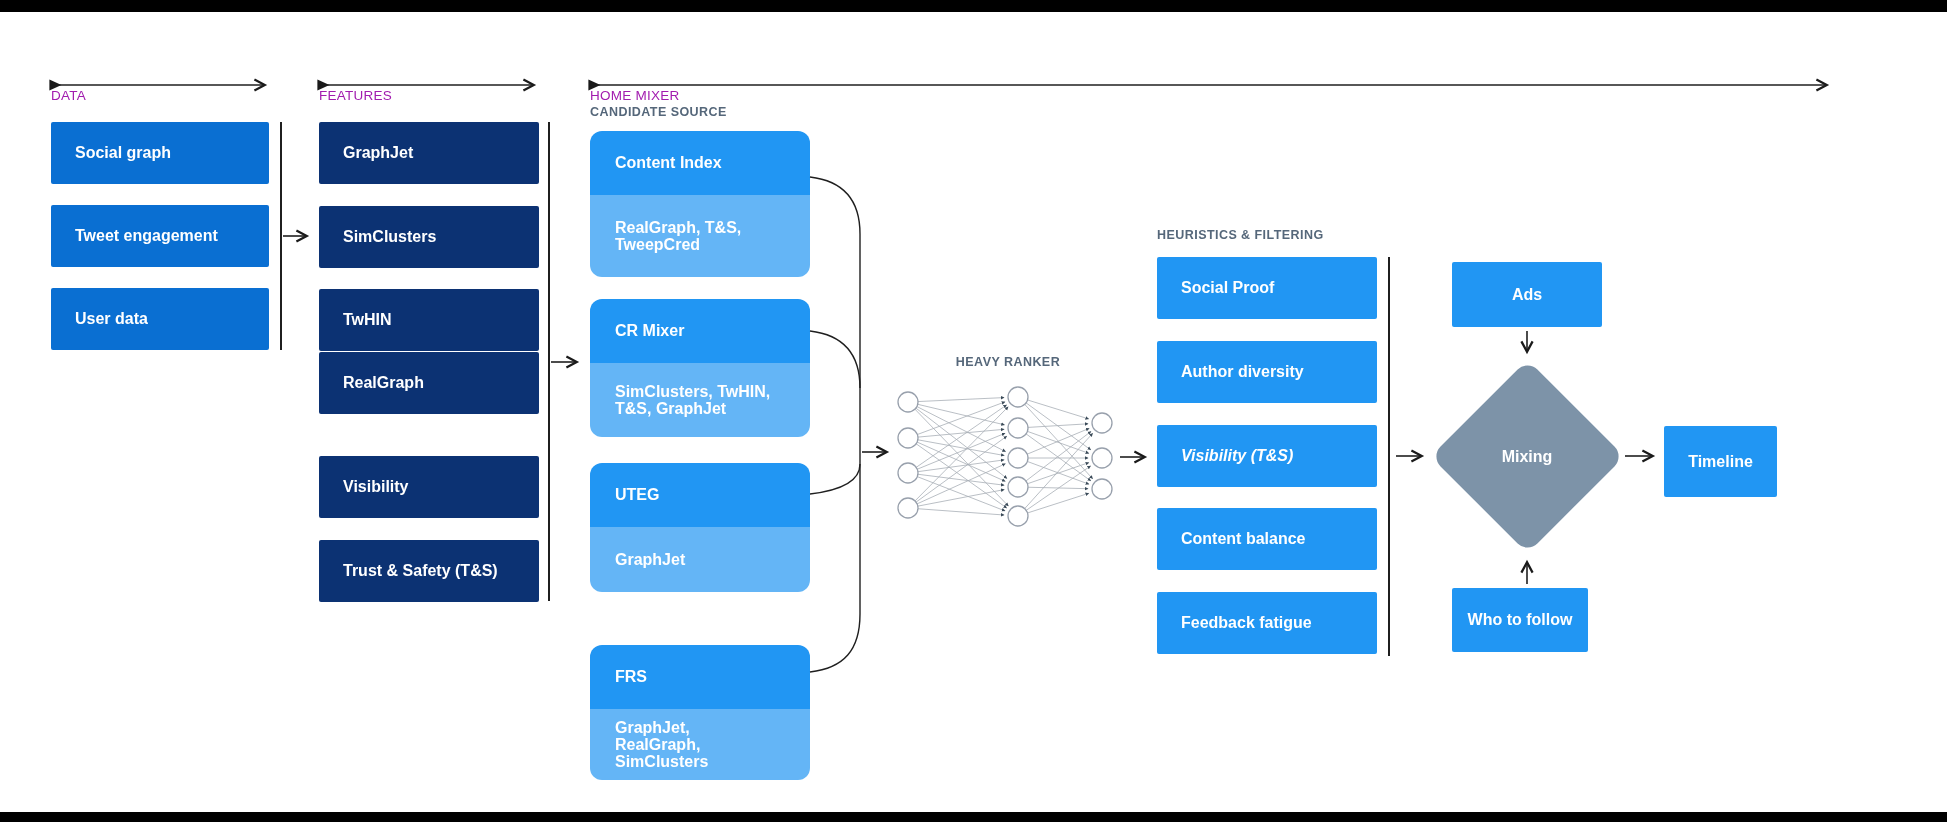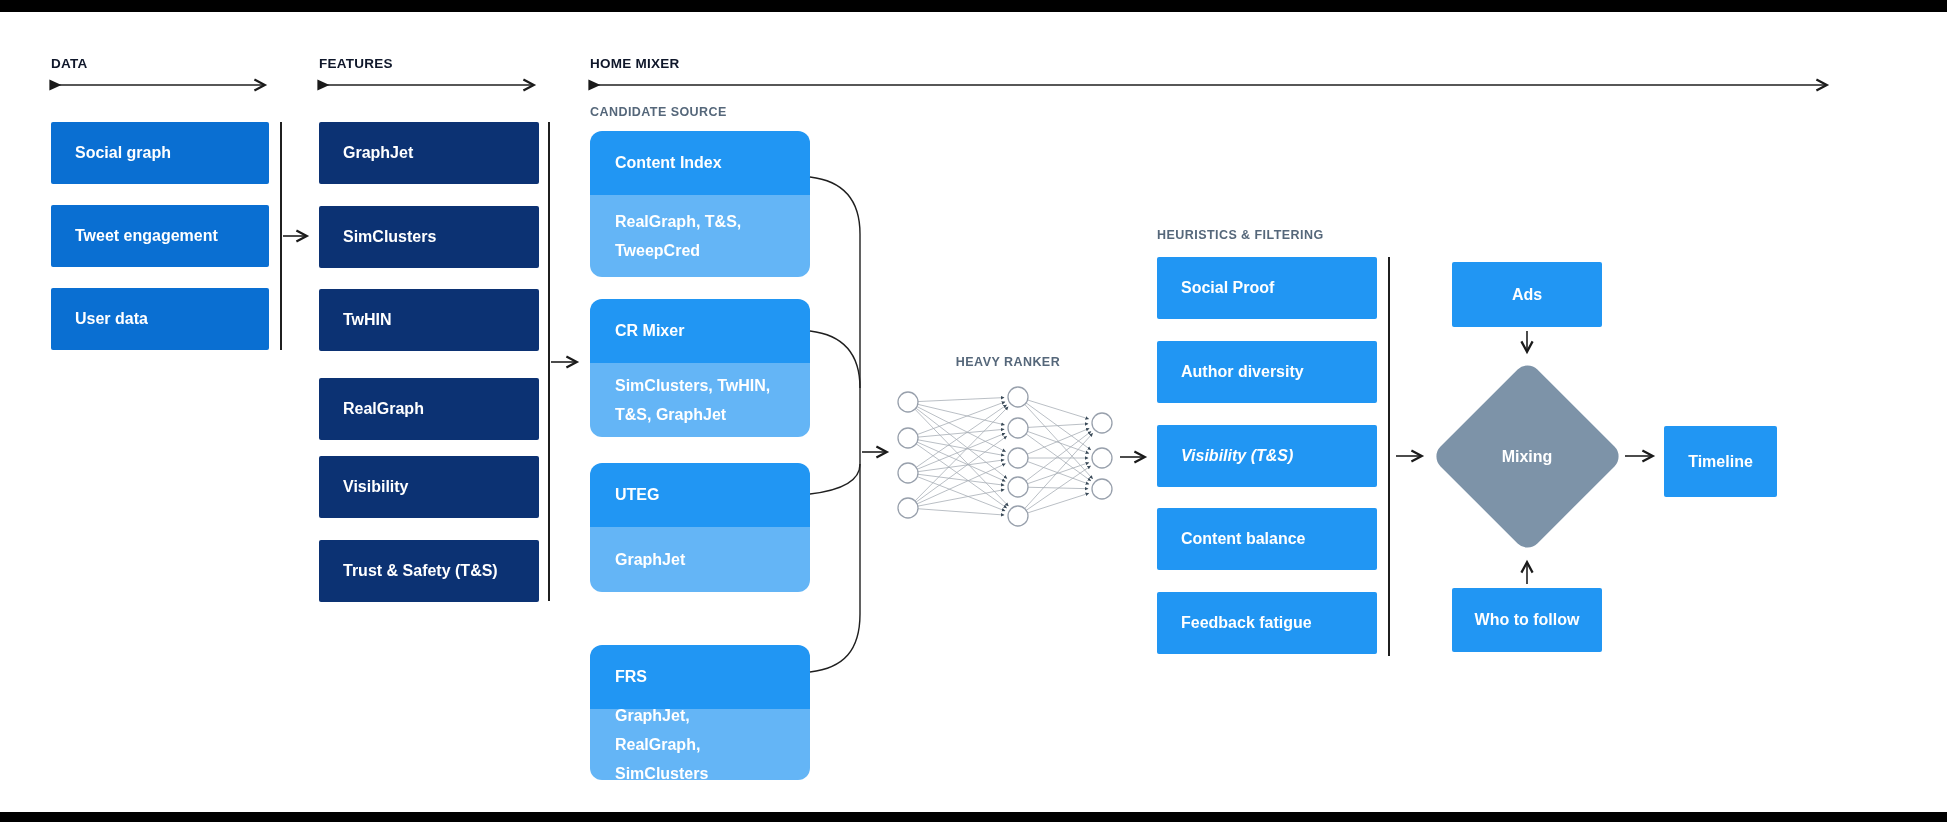--- a/index.html
+++ b/index.html
@@ -1,29 +1,29 @@
 <!DOCTYPE html>
 <html style="--data_box: #0A6FD2; --features_box: #0C3273; --primary_blue: #2196F3; --light_blue: #64B5F6; --diamond_gray: #7D93A8; --label_gray: #55677A; --line_dark: #1F1F1F;"><head>
 <meta charset="utf-8">
 <style>
   html,body{margin:0;padding:0;background:#ffffff;}
   #stage{position:relative;width:1947px;height:822px;background:#ffffff;overflow:hidden;
          font-family:"Liberation Sans","DejaVu Sans",sans-serif;}
   .bar{position:absolute;left:0;width:1947px;background:#000;}
-  .seclabel{position:absolute;font-size:13.5px;font-weight:700;color:#0f172a;letter-spacing:.25px;white-space:nowrap;}
+  .seclabel{position:absolute;font-size:13.5px;font-weight:400;color:#a21caf;letter-spacing:.25px;white-space:nowrap;margin-top:32px;}
   .sublabel{position:absolute;font-size:12.5px;font-weight:600;color:var(--label_gray,#55677A);letter-spacing:.45px;white-space:nowrap;}
   .box{position:absolute;border-radius:2px;color:#fff;font-size:16px;font-weight:600;
        display:flex;align-items:center;padding-left:24px;box-sizing:border-box;white-space:nowrap;}
   .box.center{justify-content:center;padding-left:0;}
   .blue1{background:var(--data_box,#0A6FD2);}
   .navy{background:var(--features_box,#0C3273);}
   .blue{background:var(--primary_blue,#2196F3);}
   .group{position:absolute;width:220px;border-radius:12px;overflow:hidden;color:#fff;font-size:16px;font-weight:600;}
   .group .hd{height:64px;display:flex;align-items:center;padding:0 18px 0 25px;background:var(--primary_blue,#2196F3);}
-  .group .sub{display:flex;align-items:center;padding:0 34px 0 25px;background:var(--light_blue,#64B5F6);line-height:29px;}
+  .group .sub{display:flex;align-items:center;padding:0 34px 0 25px;background:var(--light_blue,#64B5F6);line-height:17px;}
   .diamond{position:absolute;left:1459px;top:388px;width:137px;height:137px;background:var(--diamond_gray,#7D93A8);
            transform:rotate(45deg);border-radius:14px;display:flex;align-items:center;justify-content:center;}
   .diamond span{transform:rotate(-45deg);color:#fff;font-size:16px;font-weight:600;}
   svg.overlay{position:absolute;left:0;top:0;pointer-events:none;}
   .ln{stroke:var(--line_dark,#1f1f1f);stroke-width:1.6;fill:none;}
   .dv{stroke:var(--line_dark,#1f1f1f);stroke-width:2;fill:none;}
   .cv{stroke:#1f1f1f;stroke-width:1.4;fill:none;}
   #nn-edges line{stroke:#A8AEB6;stroke-width:.8;}
   .node{fill:#fff;stroke:#98A0AC;stroke-width:1.3;}
 </style>
@@ -43,21 +43,21 @@
   <div class="sublabel" style="left:908px;top:355px;width:200px;text-align:center;">HEAVY RANKER</div>
   <div class="sublabel" style="left:1157px;top:228px;">HEURISTICS &amp; FILTERING</div>
 
   <div class="box blue1" style="left:51px;top:122px;width:218px;height:62px;">Social graph</div>
   <div class="box blue1" style="left:51px;top:205px;width:218px;height:62px;">Tweet engagement</div>
   <div class="box blue1" style="left:51px;top:288px;width:218px;height:62px;">User data</div>
 
   <div class="box navy" style="left:319px;top:122px;width:220px;height:62px;">GraphJet</div>
   <div class="box navy" style="left:319px;top:206px;width:220px;height:62px;">SimClusters</div>
   <div class="box navy" style="left:319px;top:289px;width:220px;height:62px;">TwHIN</div>
-  <div class="box navy" style="left:319px;top:378px;width:220px;height:62px;">RealGraph</div>
+  <div class="box navy" style="left:319px;top:352px;width:220px;height:62px;">RealGraph</div>
   <div class="box navy" style="left:319px;top:456px;width:220px;height:62px;">Visibility</div>
   <div class="box navy" style="left:319px;top:540px;width:220px;height:62px;">Trust &amp; Safety (T&amp;S)</div>
 
   <div class="group" style="left:590px;top:131px;">
     <div class="hd">Content Index</div>
     <div class="sub" style="height:82px;">RealGraph, T&amp;S, TweepCred</div>
   </div>
   <div class="group" style="left:590px;top:299px;">
     <div class="hd">CR Mixer</div>
     <div class="sub" style="height:74px;">SimClusters, TwHIN, T&amp;S, GraphJet</div>
@@ -71,21 +71,21 @@
     <div class="sub" style="height:71px;">GraphJet, RealGraph, SimClusters</div>
   </div>
 
   <div class="box blue" style="left:1157px;top:257px;width:220px;height:62px;">Social Proof</div>
   <div class="box blue" style="left:1157px;top:341px;width:220px;height:62px;">Author diversity</div>
   <div class="box blue" style="left:1157px;top:425px;width:220px;height:62px;font-style:italic;">Visibility (T&amp;S)</div>
   <div class="box blue" style="left:1157px;top:508px;width:220px;height:62px;">Content balance</div>
   <div class="box blue" style="left:1157px;top:592px;width:220px;height:62px;">Feedback fatigue</div>
 
   <div class="box blue center" style="left:1452px;top:262px;width:150px;height:65px;">Ads</div>
-  <div class="box blue center" style="left:1452px;top:588px;width:150px;height:64px;">Who to follow</div>
+  <div class="box blue center" style="left:1452px;top:588px;width:136px;height:64px;">Who to follow</div>
   <div class="box blue center" style="left:1664px;top:426px;width:113px;height:71px;">Timeline</div>
   <div class="diamond">
     <span>Mixing</span>
   </div>
 
   <svg class="overlay" width="1947" height="822" viewBox="0 0 1947 822">
     <defs>
       <marker id="mTri" markerWidth="9" markerHeight="9" refX="1" refY="4.5" orient="auto">
         <path d="M0,1 L7.5,4.5 L0,8 Z" fill="#1a1a1a"></path>
       </marker>

